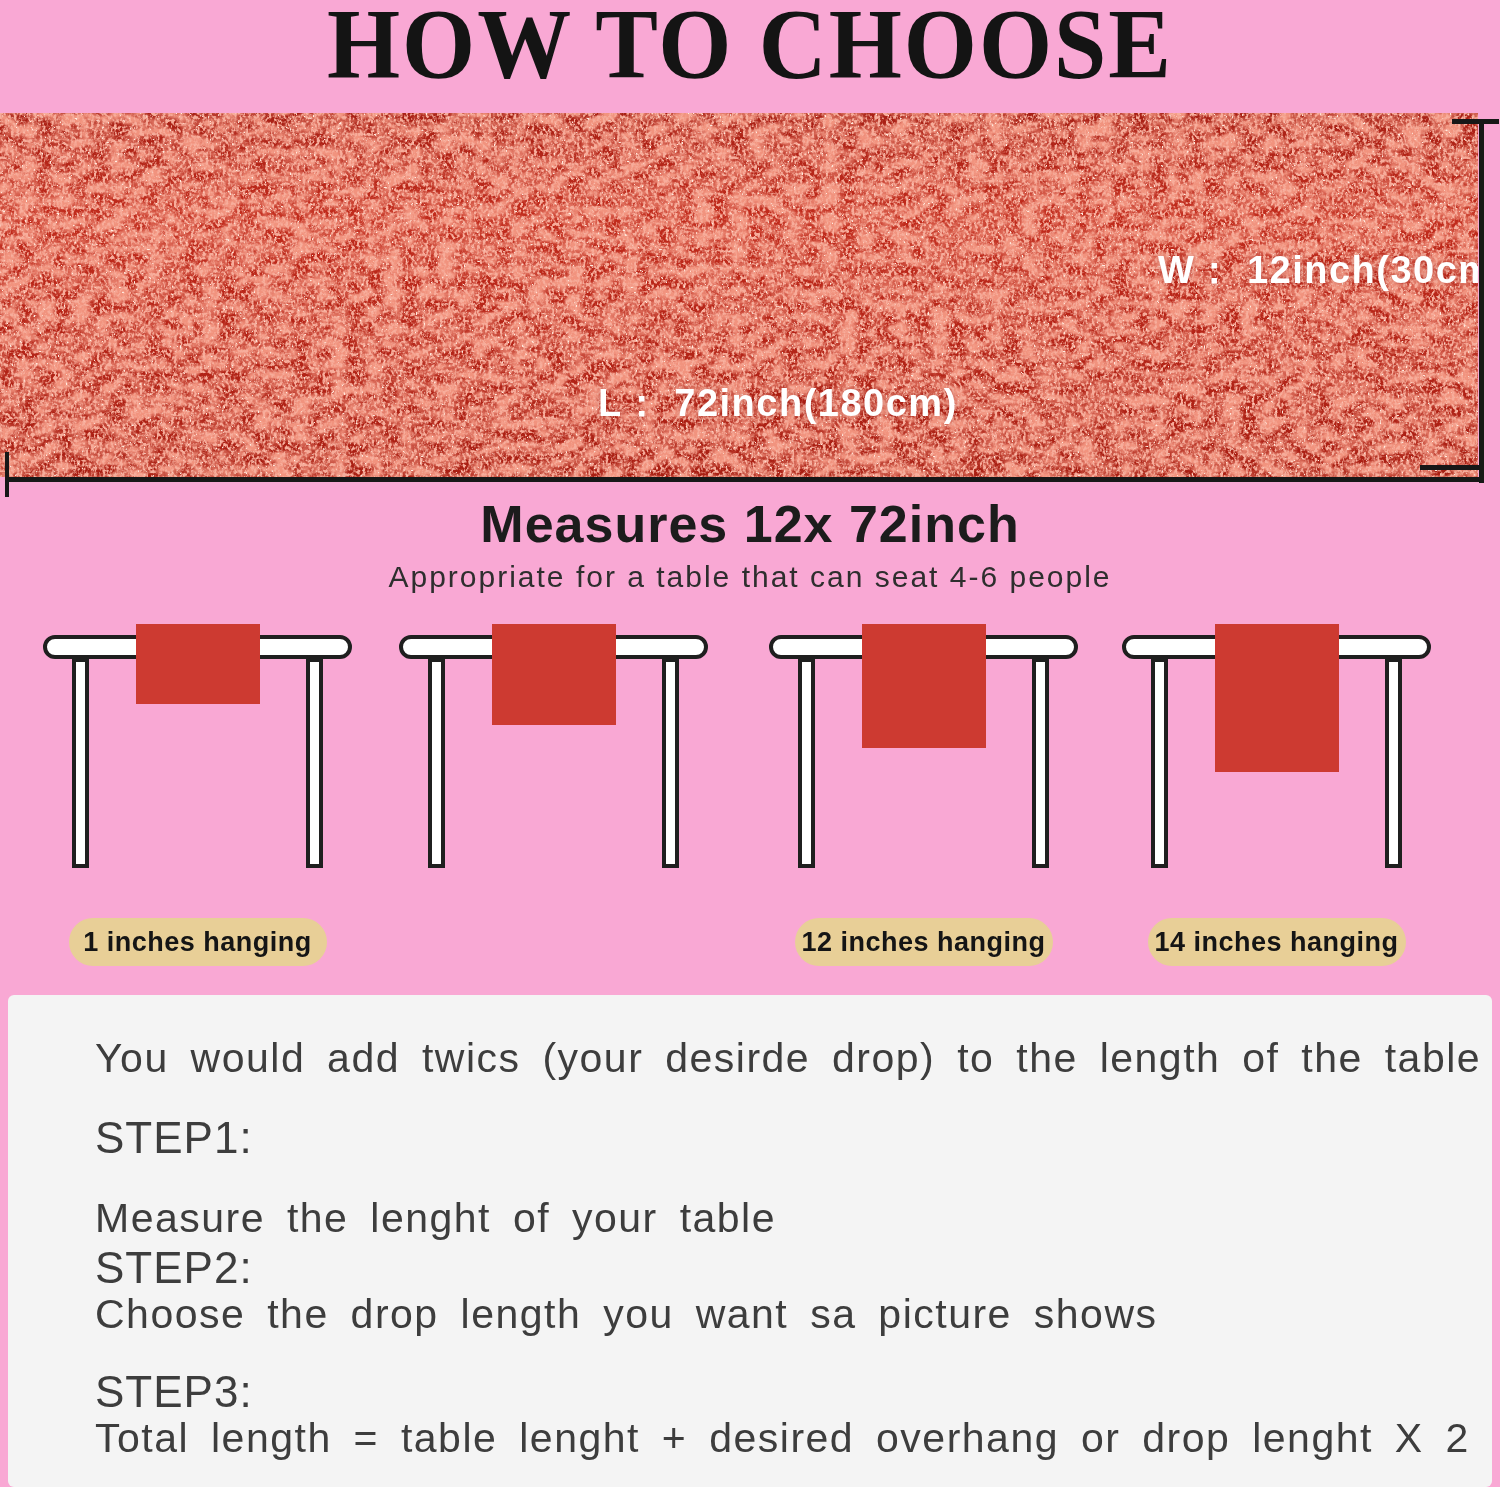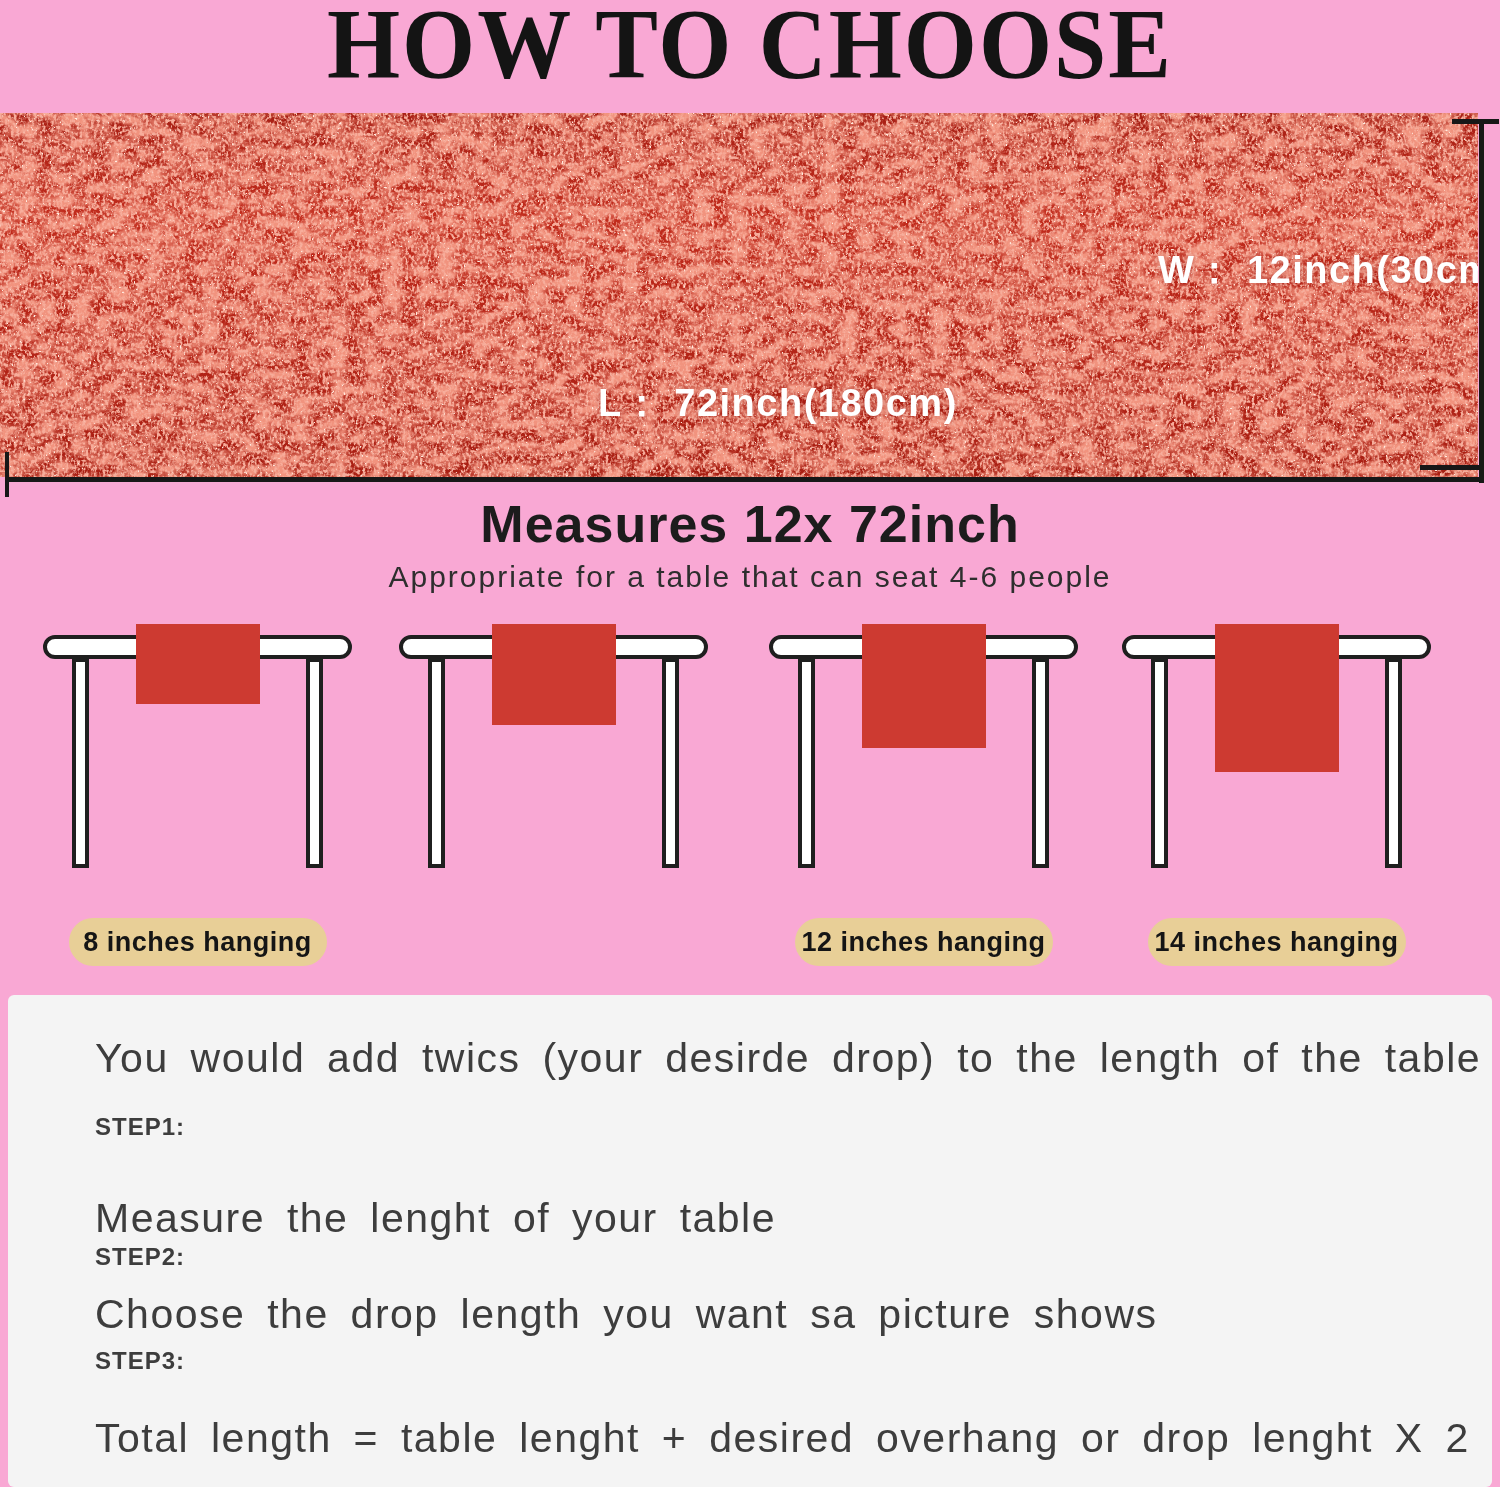--- a/index.html
+++ b/index.html
@@ -90,26 +90,26 @@
   .panel {
     position:absolute; left:8px; top:995px; width:1484px; height:492px;
     background:#f4f4f4; border-radius:6px;
   }
   .ptext {
     position:absolute; left:87px; color:#3d3d3d; white-space:nowrap;
     font-size:41px; font-weight:400; letter-spacing:1.5px; word-spacing:9px;
   }
   .ptitle {
     position:absolute; left:87px; color:#3d3d3d;
-    font-size:24px; font-weight:700; letter-spacing:1px;
+    font-size:44px; font-weight:400; letter-spacing:1px;
   }
   .intro  { top:40px; }
   .s1t { top:118px; } .s1x { top:164px;margin-top:36px; }
   .s2t { top:248px; } .s2x { top:296px; }
-  .s3t { top:352px; } .s3x { top:420px; }
+  .s3t { top:372px; } .s3x { top:420px; }
 </style>
 </head>
 <body>
 
 <div class="page">
 
   <div class="title">HOW TO CHOOSE</div>
 
   <div class="runner">
     <svg width="1478" height="364" viewBox="0 0 1478 364" preserveAspectRatio="none">
@@ -142,21 +142,21 @@
   <div class="brk brk-l-tick"></div>
 
   <div class="measures-h">Measures 12x 72inch</div>
   <div class="measures-sub">Appropriate for a table that can seat 4-6 people</div>
 
   <div class="fig f1">
     <div class="drape"></div>
     <div class="tabletop"></div>
     <div class="leg left"></div>
     <div class="leg right"></div>
-    <div class="pill">8 inches hanging</div>
+    <div class="pill">1 inches hanging</div>
   </div>
 
   <div class="fig f2">
     <div class="drape"></div>
     <div class="tabletop"></div>
     <div class="leg left"></div>
     <div class="leg right"></div>
   </div>
 
   <div class="fig f3">

